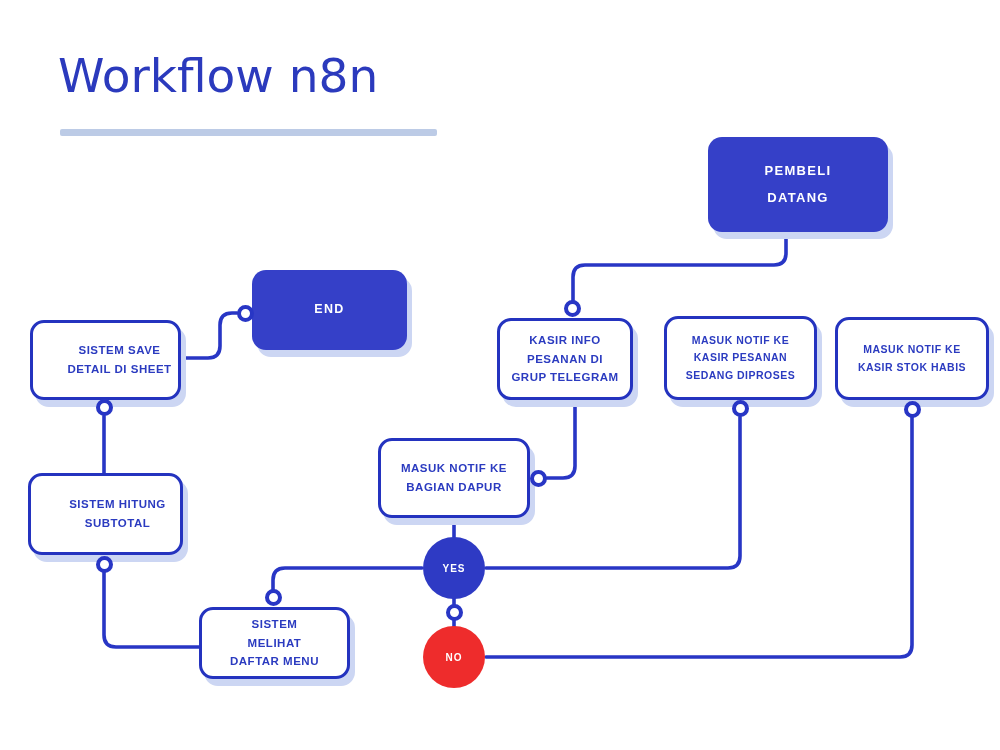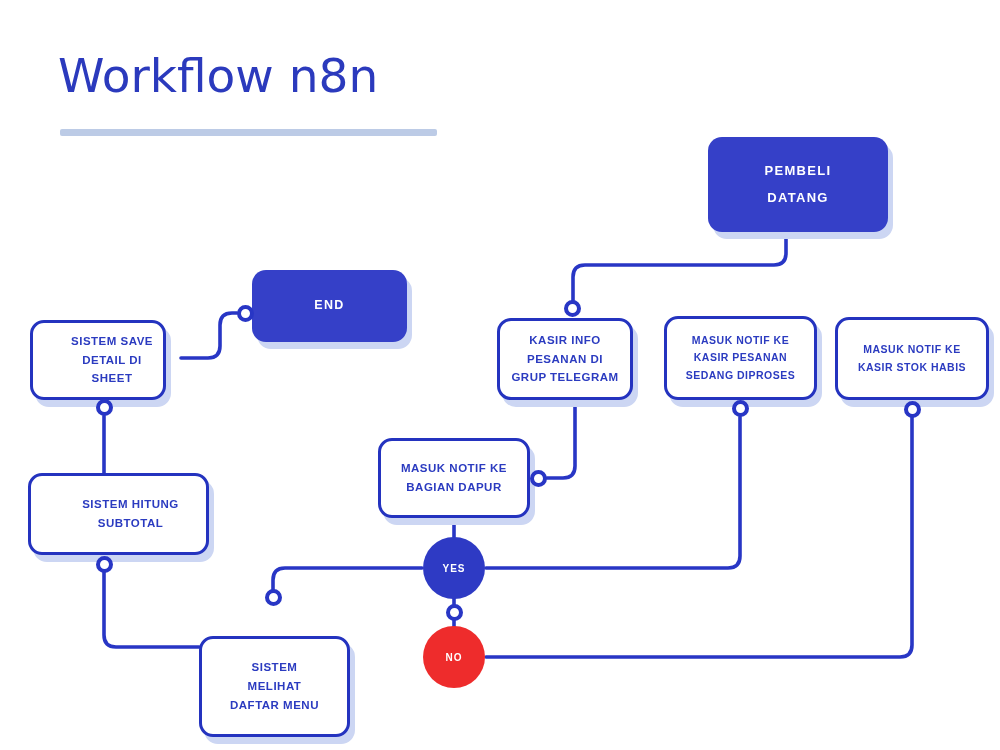--- a/index.html
+++ b/index.html
@@ -73,43 +73,43 @@
     <path d="M 181 358 H 208 Q 220 358 220 346 V 325 Q 220 313 232 313 H 237"></path>
 
     <path d="M 104 416 V 473"></path>
 
     <path d="M 104 572 V 635 Q 104 647 116 647 H 199"></path>
   </svg>
 
   <div class="node filled" style="left:708px;top:137px;width:180px;height:95px;">PEMBELI
 DATANG</div>
 
-  <div class="node filled" style="left:252px;top:270px;width:155px;height:72px;font-size:12.5px;">END</div>
+  <div class="node filled" style="left:252px;top:270px;width:155px;height:80px;font-size:12.5px;">END</div>
 
-  <div class="node outline" style="left:30px;top:320px;width:136px;height:80px;padding-left:28px;">SISTEM SAVE
+  <div class="node outline" style="left:30px;top:320px;width:151px;height:80px;padding-left:28px;">SISTEM SAVE
 DETAIL DI SHEET</div>
 
   <div class="node outline" style="left:497px;top:318px;width:136px;height:82px;">KASIR INFO
 PESANAN DI
 GRUP TELEGRAM</div>
 
   <div class="node outline" style="left:664px;top:316px;width:153px;height:84px;font-size:10.5px;">MASUK NOTIF KE
 KASIR PESANAN
 SEDANG DIPROSES</div>
 
   <div class="node outline" style="left:835px;top:317px;width:154px;height:83px;font-size:10.5px;">MASUK NOTIF KE
 KASIR STOK HABIS</div>
 
   <div class="node outline" style="left:378px;top:438px;width:152px;height:80px;">MASUK NOTIF KE
 BAGIAN DAPUR</div>
 
-  <div class="node outline" style="left:28px;top:473px;width:181px;height:82px;padding-left:24px;">SISTEM HITUNG
+  <div class="node outline" style="left:28px;top:473px;width:155px;height:82px;padding-left:24px;">SISTEM HITUNG
 SUBTOTAL</div>
 
-  <div class="node outline" style="left:199px;top:636px;width:151px;height:101px;">SISTEM
+  <div class="node outline" style="left:199px;top:607px;width:151px;height:72px;">SISTEM
 MELIHAT
 DAFTAR MENU</div>
 
   <div class="decision yes" style="left:423px;top:537px;">YES</div>
   <div class="decision no" style="left:423px;top:626px;">NO</div>
 
   <div class="dot" style="left:564px;top:300px;"></div>
   <div class="dot" style="left:732px;top:400px;"></div>
   <div class="dot" style="left:904px;top:401px;"></div>
   <div class="dot" style="left:530px;top:470px;"></div>

